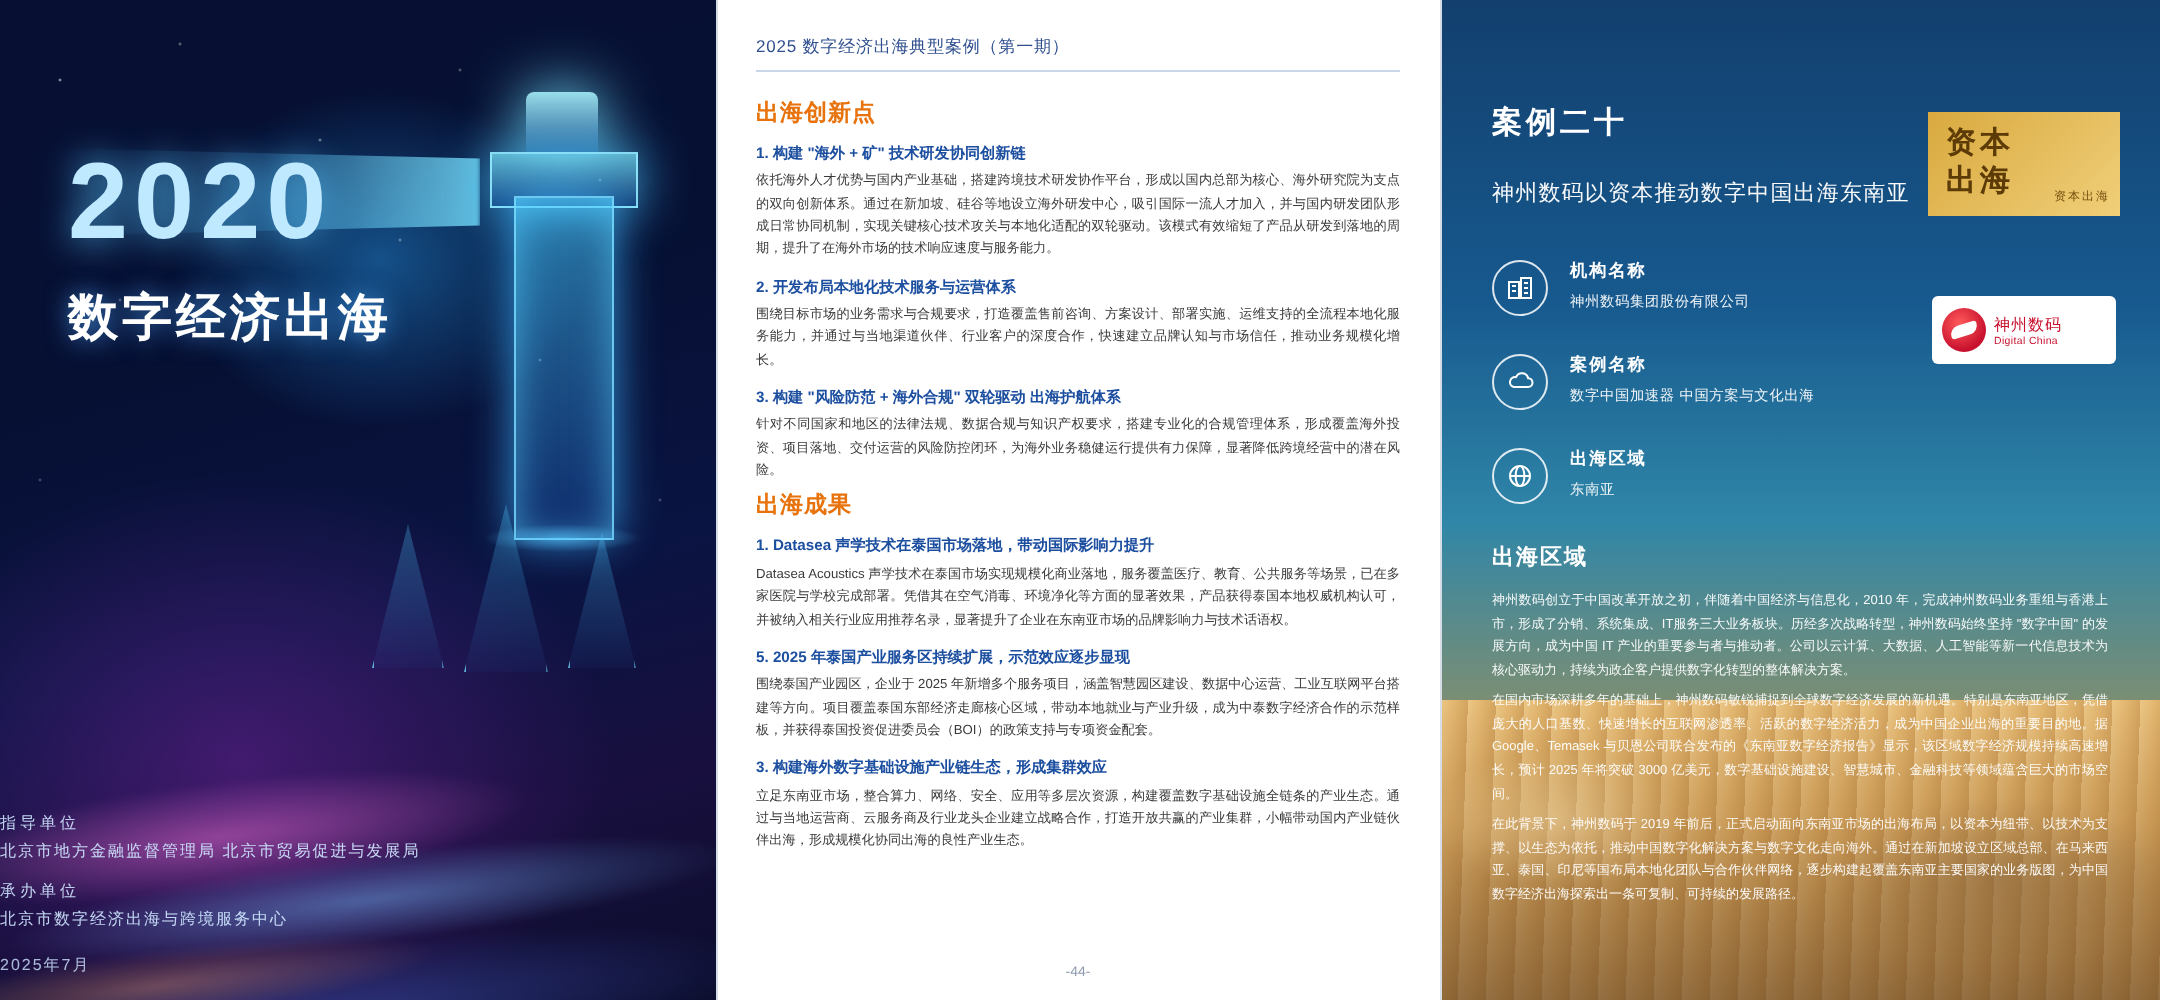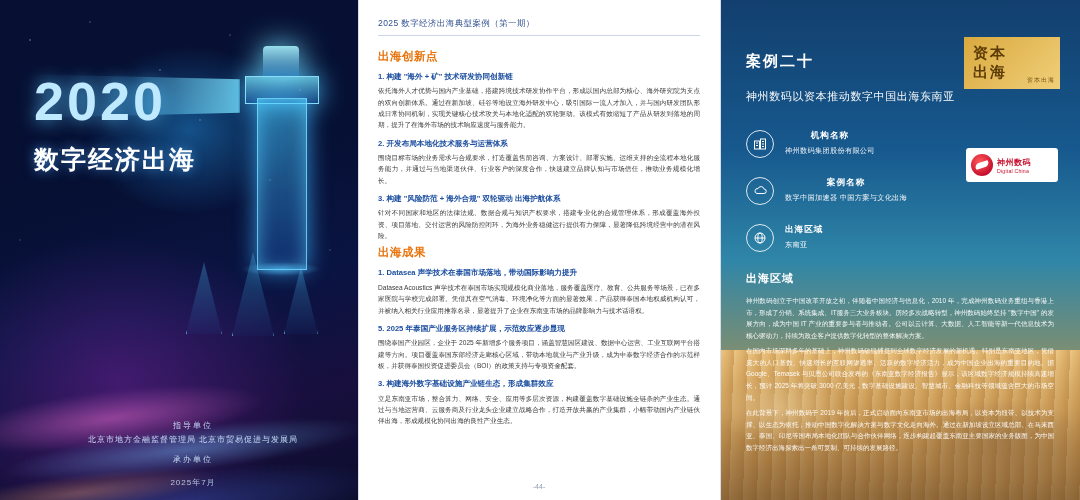--- a/index.html
+++ b/index.html
@@ -164,23 +164,21 @@
   .issue-text {
     font-size: 15px;
     color: #d9f1ff;
     letter-spacing: 4px;
   }
   .cover-footer {
     position: absolute;
     left: 0;
     right: 0;
     bottom: 12px;
-    text-align: center;
     color: #cfe6ff;
-    padding-left: 28px;
   }
   .cf-label { font-size: 8px; letter-spacing: 2px; opacity: .9; margin-bottom: 3px; }
   .cf-orgs { font-size: 8px; letter-spacing: 1px; opacity: .92; margin-bottom: 9px; }
   .cf-date { font-size: 8px; letter-spacing: 1px; opacity: .8; margin-top: 12px; }
 
   
   .textpage {
     position: relative;
     width: 362px;
     height: 500px;
@@ -269,21 +267,21 @@
   .case-title {
     color: #ffffff;
     font-size: 11px;
     letter-spacing: .6px;
     margin-top: 18px;
     opacity: .97;
   }
   .ribbon {
     position: absolute;
     right: 20px;
-    top: 37px;
+    top: 56px;
     width: 96px;
     height: 52px;
     background: linear-gradient(135deg, #d9a93f, #f0cf79);
     color: #5c3b06;
     font-weight: bold;
     font-size: 15px;
     letter-spacing: 2px;
     line-height: 1.25;
     padding: 7px 0 0 9px;
     box-sizing: border-box;
@@ -316,21 +314,20 @@
     align-items: center;
     justify-content: center;
   }
   .ico svg { display: block; }
   .info-text .k {
     color: #ffffff;
     font-size: 8.6px;
     font-weight: bold;
     letter-spacing: 1px;
     margin-bottom: 4px;
-    text-align: center;
   }
   .info-text .v {
     color: rgba(255,255,255,.92);
     font-size: 7.2px;
     letter-spacing: .3px;
   }
   .logo-badge {
     position: absolute;
     right: 22px;
     top: 148px;
@@ -354,21 +351,21 @@
   }
   .logo-mark:after {
     content: "";
     position: absolute;
     left: 4px; top: 8px;
     width: 14px; height: 6px;
     background: #ffffff;
     border-radius: 6px 2px 6px 2px;
     transform: rotate(-18deg);
   }
-  .logo-txt .cn { font-size: 8px; font-weight: bold; color: #c8102e; letter-spacing: .5px; text-align: right; }
+  .logo-txt .cn { font-size: 8px; font-weight: normal; color: #c8102e; letter-spacing: .5px; text-align: right; }
   .logo-txt .en { font-size: 5.2px; color: #c8102e; letter-spacing: .2px; }
   .bg-head {
     color: #ffffff;
     font-weight: bold;
     font-size: 11px;
     letter-spacing: 1px;
     margin: 14px 0 9px 0;
   }
   .bg-text {
     color: rgba(255,255,255,.95);
@@ -407,20 +404,21 @@
       <div class="year">2020</div>
       <div class="cover-title">
         <div>数字经济出海</div>
       </div>
     </div>
 
     <div class="cover-footer">
       <div class="cf-label">指导单位</div>
       <div class="cf-orgs">北京市地方金融监督管理局    北京市贸易促进与发展局</div>
       <div class="cf-label">承办单位</div>
+      <div class="cf-orgs">北京市数字经济出海与跨境服务中心</div>
       <div class="cf-date">2025年7月</div>
     </div>
   </div>
 
   <div class="textpage">
     <div class="tp-header">2025 数字经济出海典型案例（第一期）</div>
 
     <div>
       <div class="sec-head">出海创新点</div>
       <div class="sub-head">1. 构建 "海外 + 矿" 技术研发协同创新链</div>

